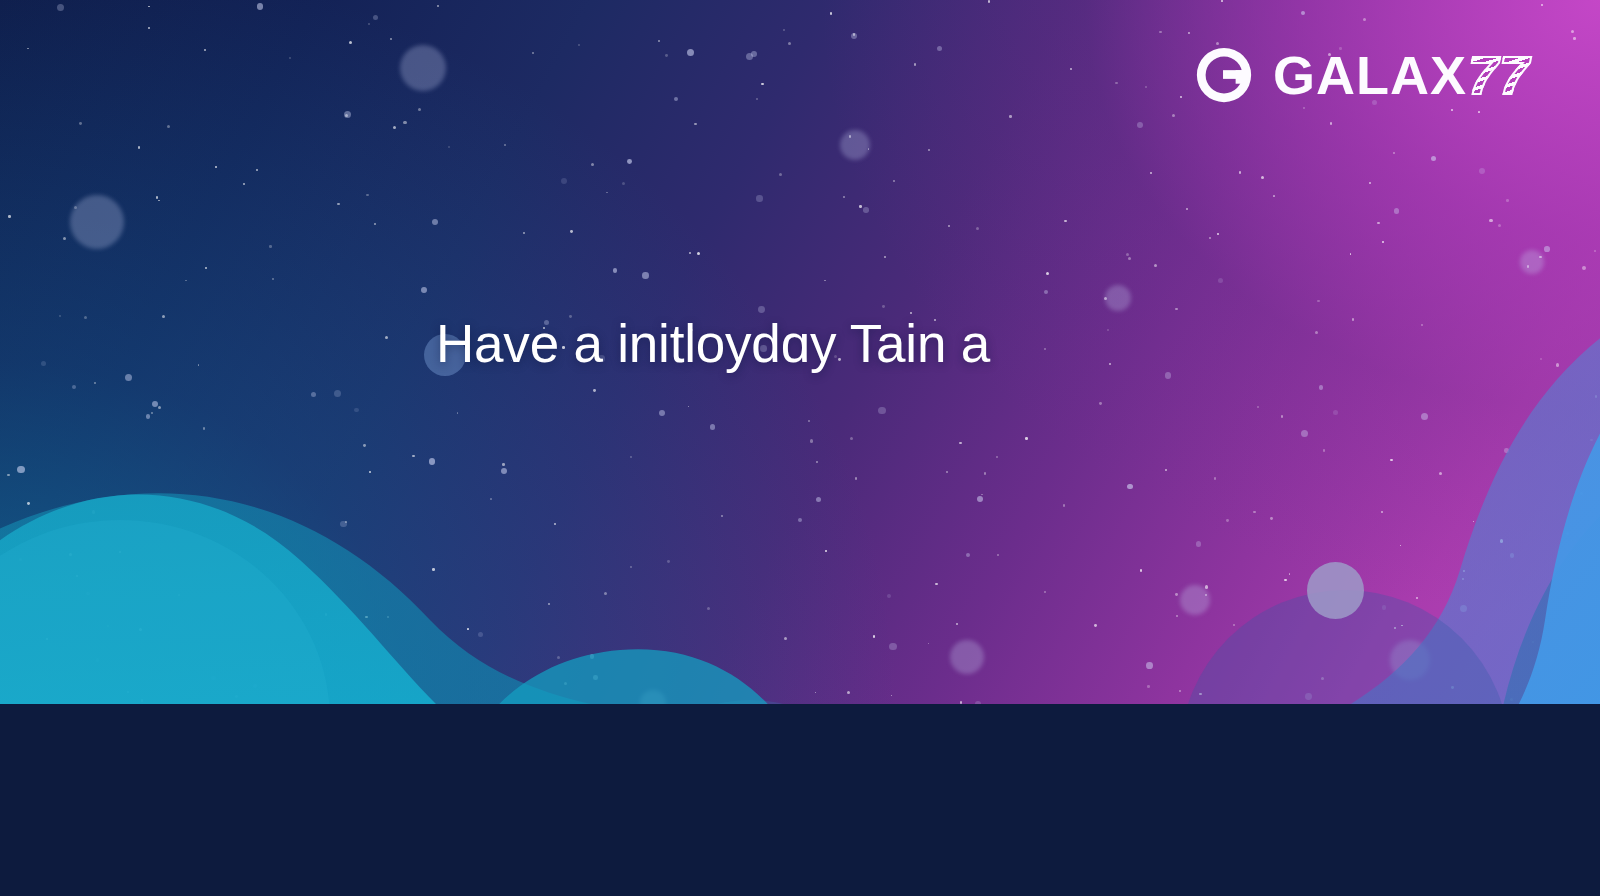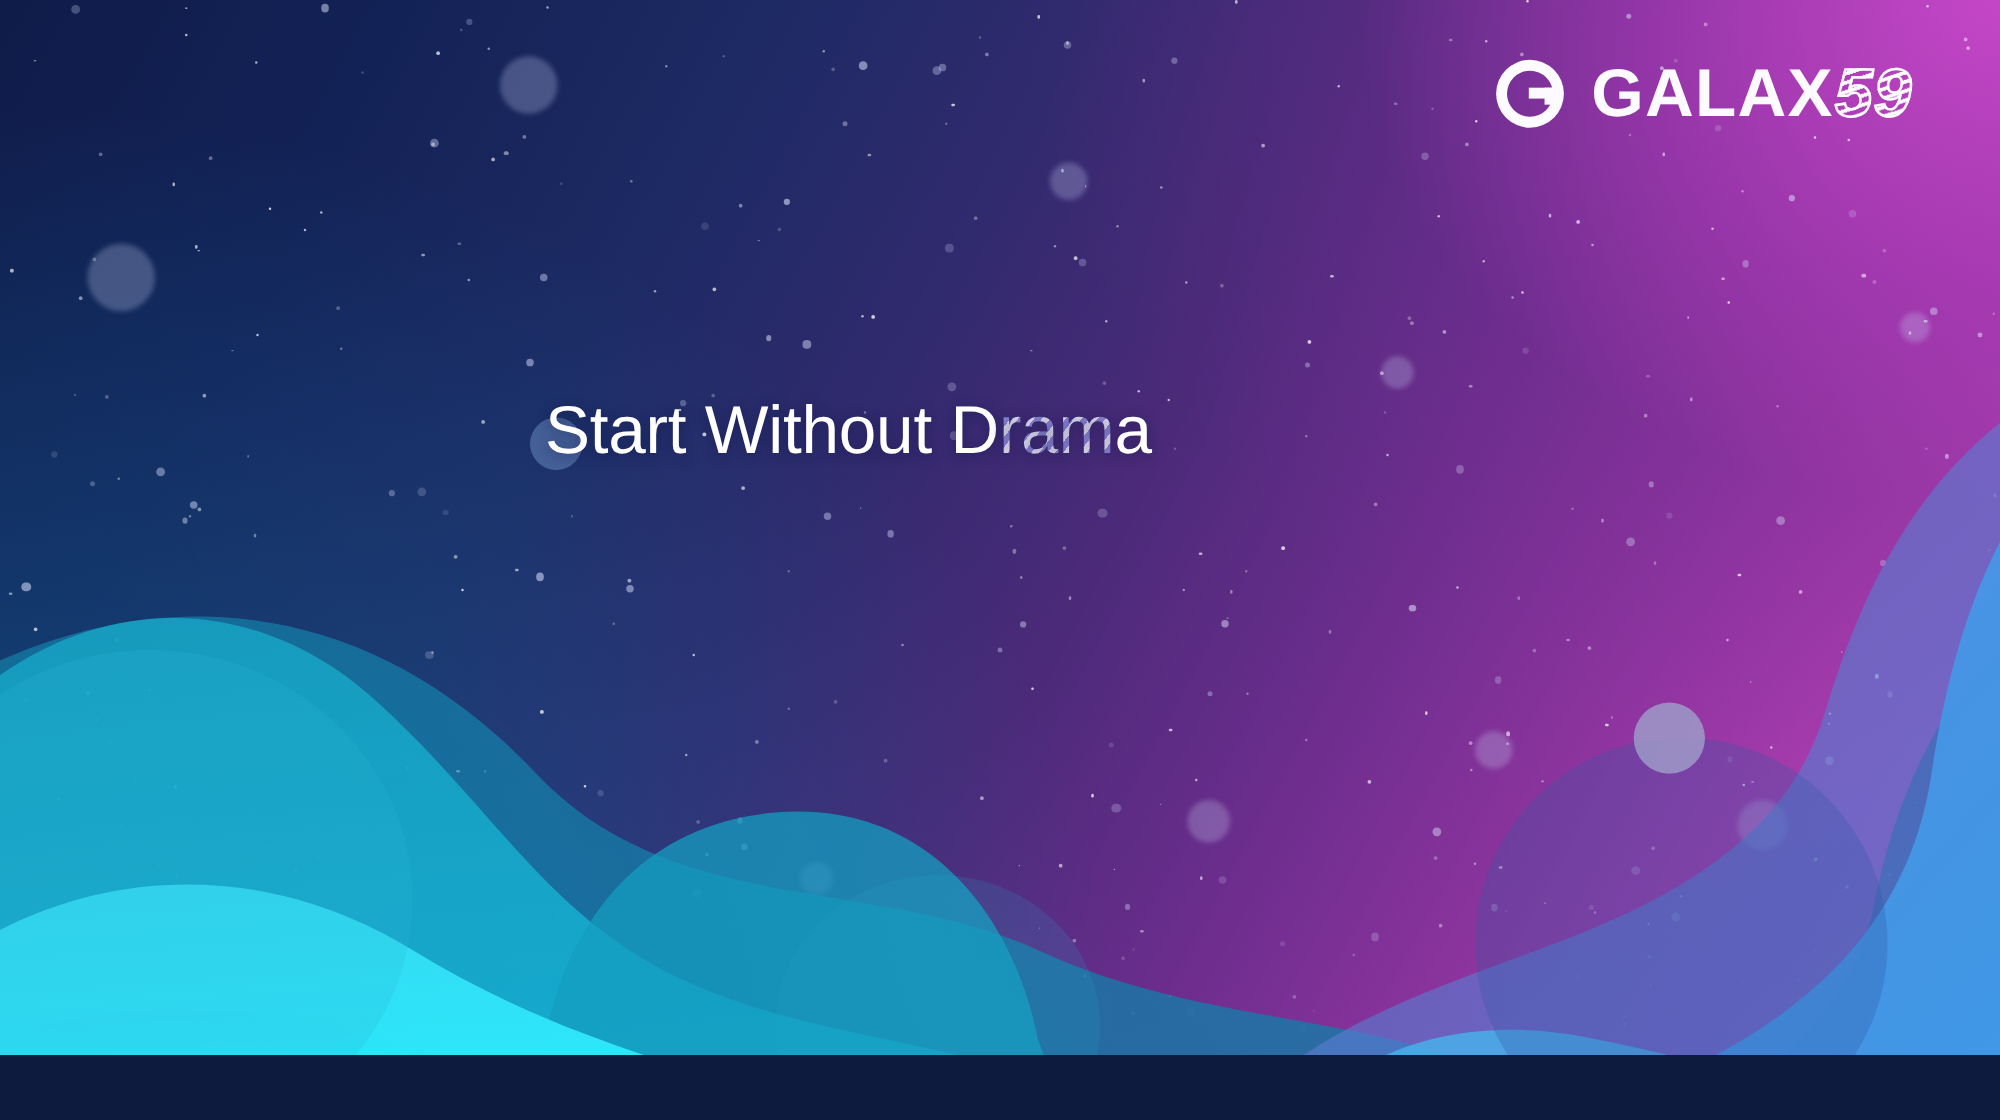--- a/index.html
+++ b/index.html
@@ -4,21 +4,21 @@
 <title>GALAX77 Registration Path Banner</title>
 <style>
   html, body {
     margin: 0;
     padding: 0;
     background: #0d1b3e;
   }
   #stage {
     position: relative;
     width: 1600px;
-    height: 844px;
+    height: 704px;
     overflow: hidden;
     font-family: "Liberation Sans", sans-serif;
     background: #141f4e;
   }
 
   
   .bg-base {
     position: absolute;
     inset: 0;
     background:
@@ -654,21 +654,21 @@
     <span>
       <svg class="mark" viewBox="0 0 64 64" xmlns="http://www.w3.org/2000/svg">
         <path d="M32 4 A28 28 0 1 0 32 60 A28 28 0 1 0 32 4 Z
                  M32 13 A19 19 0 1 1 32 51 A19 19 0 1 1 32 13 Z" fill="#fdfbff" fill-rule="evenodd"></path>
         <rect x="31" y="27" width="22" height="9" fill="#fdfbff"></rect>
         <rect x="44" y="27" width="9" height="14" fill="#fdfbff"></rect>
       </svg>
     </span>
     <span class="wordmark">
       <span class="lead">GALAX</span>
-        <span class="num">59</span>
+        <span class="num">77</span>
     </span>
   </div>
 
   <div id="headline">
-    <div class="line line-3"><span>Start Without D</span><span class="striped">ram</span><span>a</span></div>
+    <div class="line line-1">Have a initloydɑy Tain a</div>
   </div>
 
 </div>
 
 </body></html>

